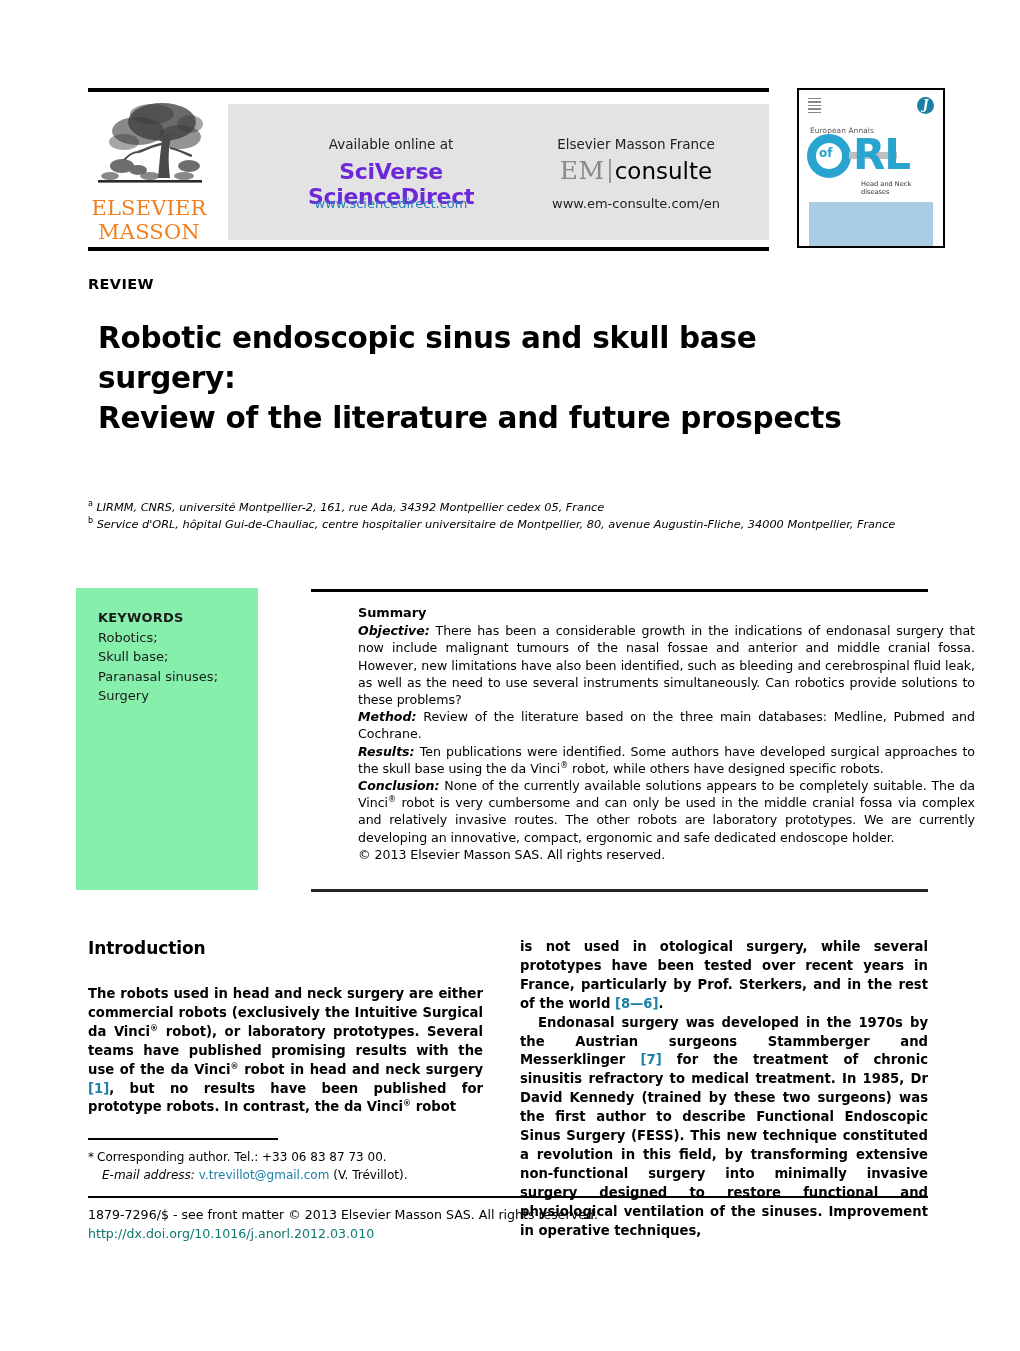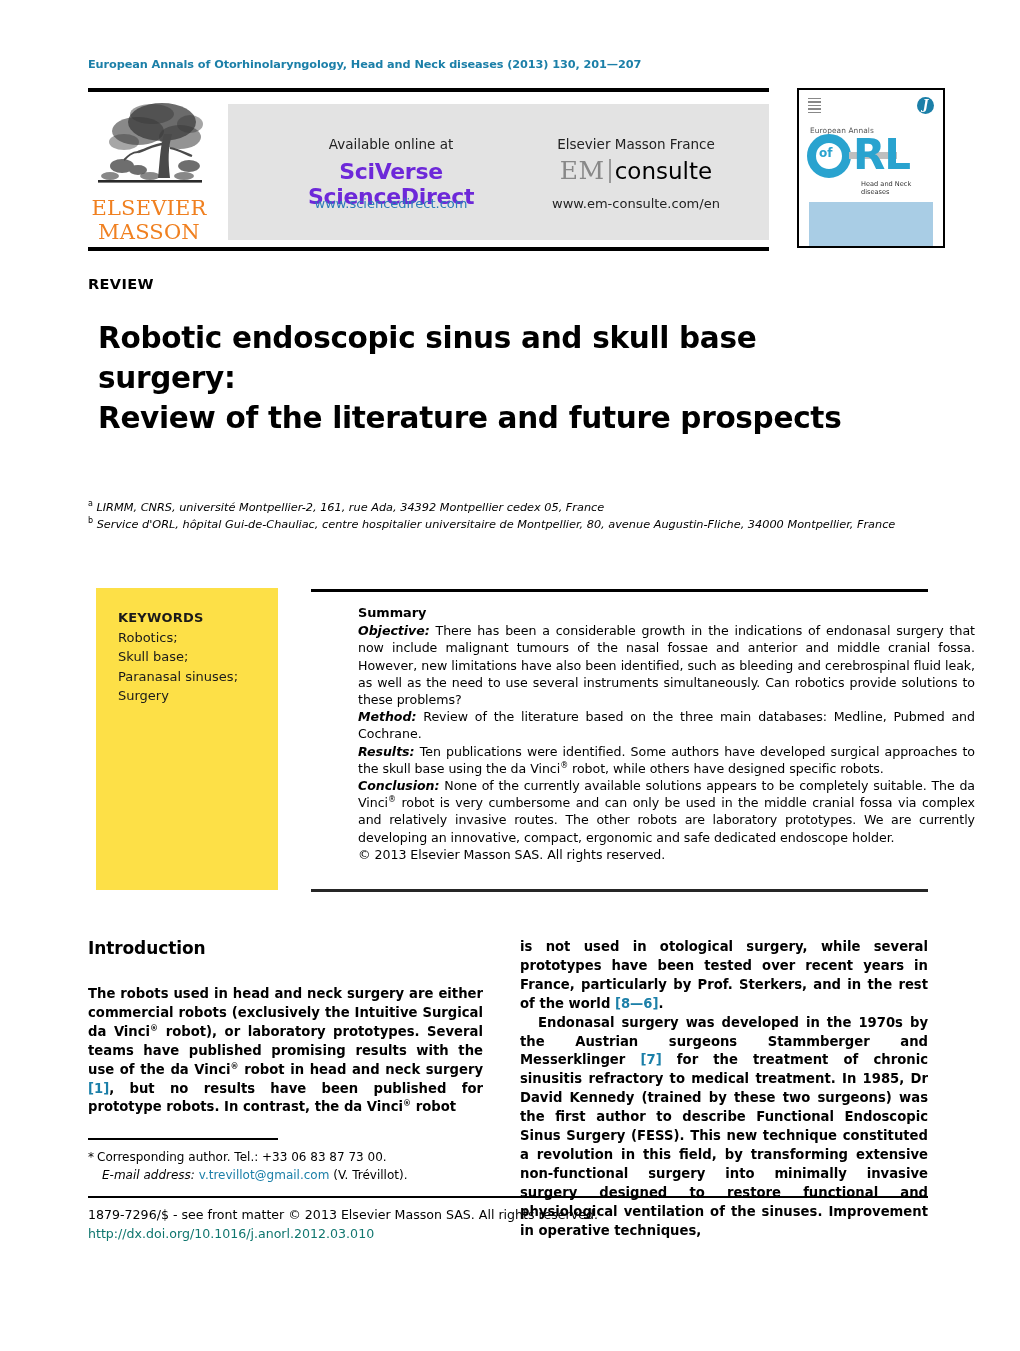--- a/index.html
+++ b/index.html
@@ -303,25 +303,25 @@
   .affiliations sup {
     font-style: normal;
     font-size: 8px;
     vertical-align: super;
     line-height: 0;
   }
 
   
   .kw-box {
     position: absolute;
-    left: 96px;
+    left: 76px;
     top: 588px;
     width: 182px;
     height: 302px;
-    background: #fde047;
+    background: #86efac;
   }
   .kw-inner {
     position: absolute;
     left: 22px;
     top: 20px;
     width: 150px;
     font-size: 13px;
     line-height: 19.5px;
     color: #1a1a1a;
   }
@@ -438,21 +438,20 @@
     font-size: 12.6px;
     line-height: 19px;
   }
   .footer .doi { color: #0f766e; }
 </style>
 </head>
 <body>
 
 <div class="page">
 
-  <div class="running-head">European Annals of Otorhinolaryngology, Head and Neck diseases (2013) 130, 201—207</div>
 
   <div class="rule-top"></div>
 
   <div class="elsevier-logo">
     <svg class="elsevier-tree" viewBox="0 0 112 92" xmlns="http://www.w3.org/2000/svg">
       <g fill="#3a3a3a">
         <ellipse cx="68" cy="22" rx="34" ry="19" opacity="0.75"></ellipse>
         <ellipse cx="44" cy="31" rx="26" ry="14" opacity="0.6"></ellipse>
         <ellipse cx="86" cy="37" rx="21" ry="12" opacity="0.55"></ellipse>
         <ellipse cx="58" cy="14" rx="22" ry="10" opacity="0.5"></ellipse>

